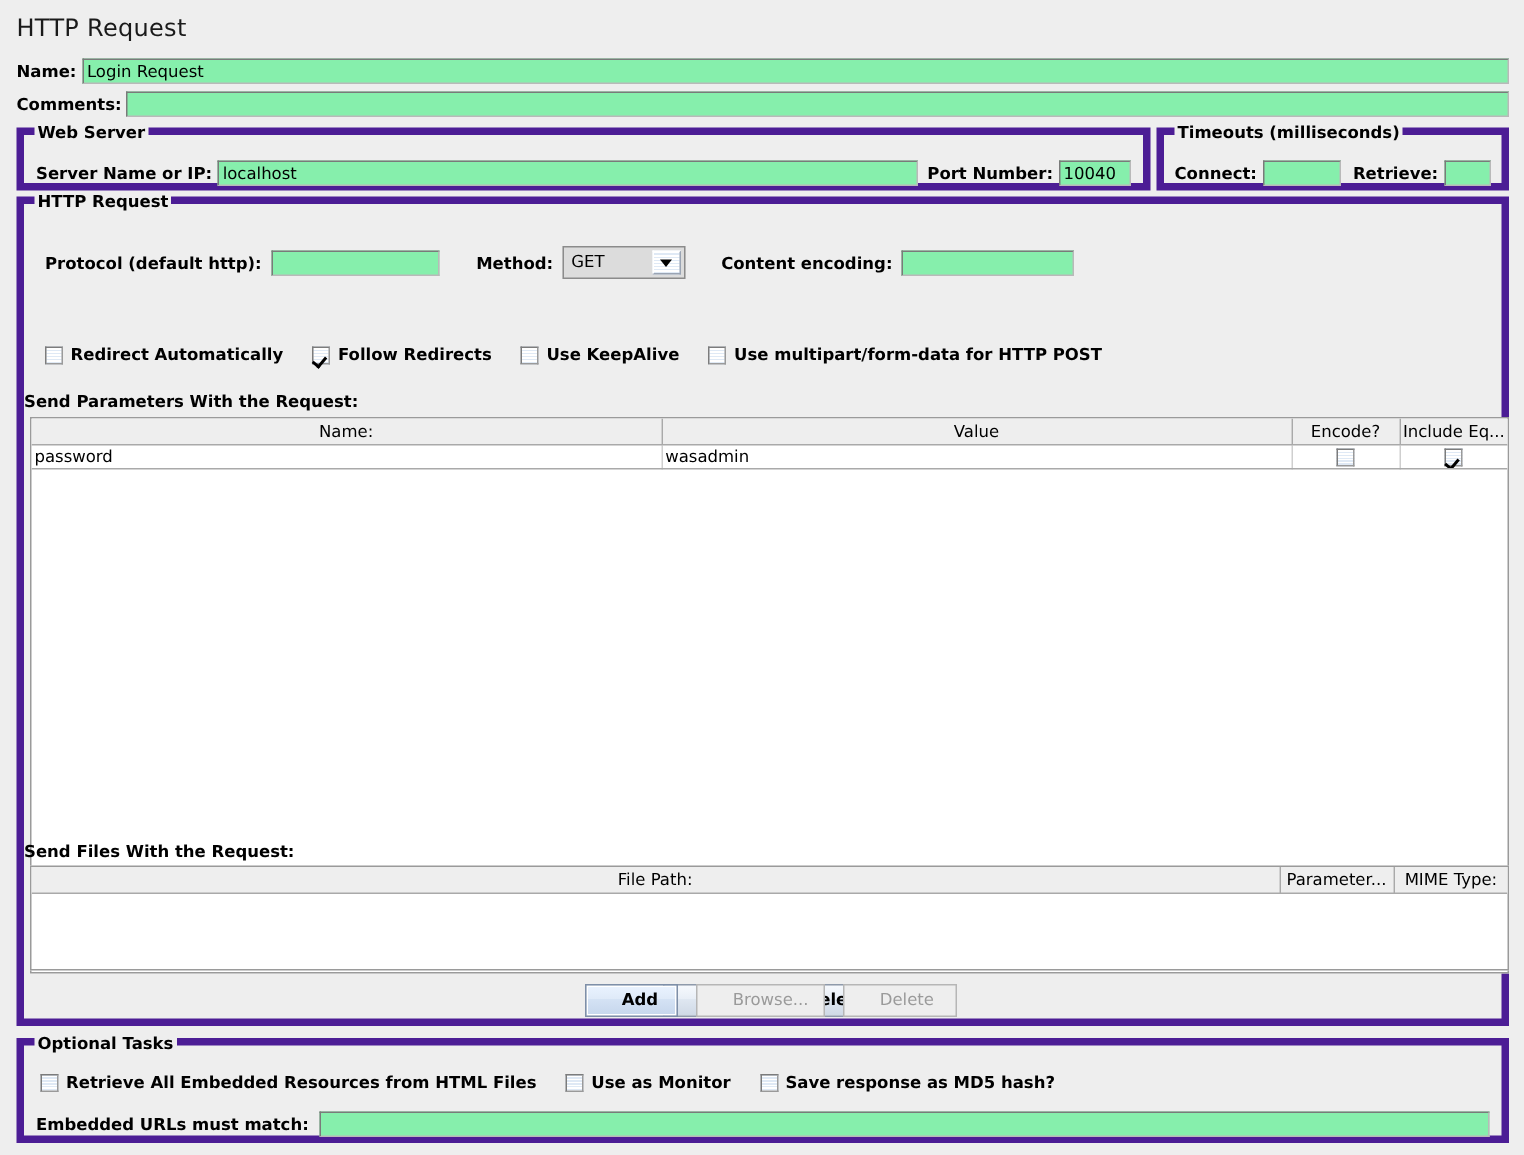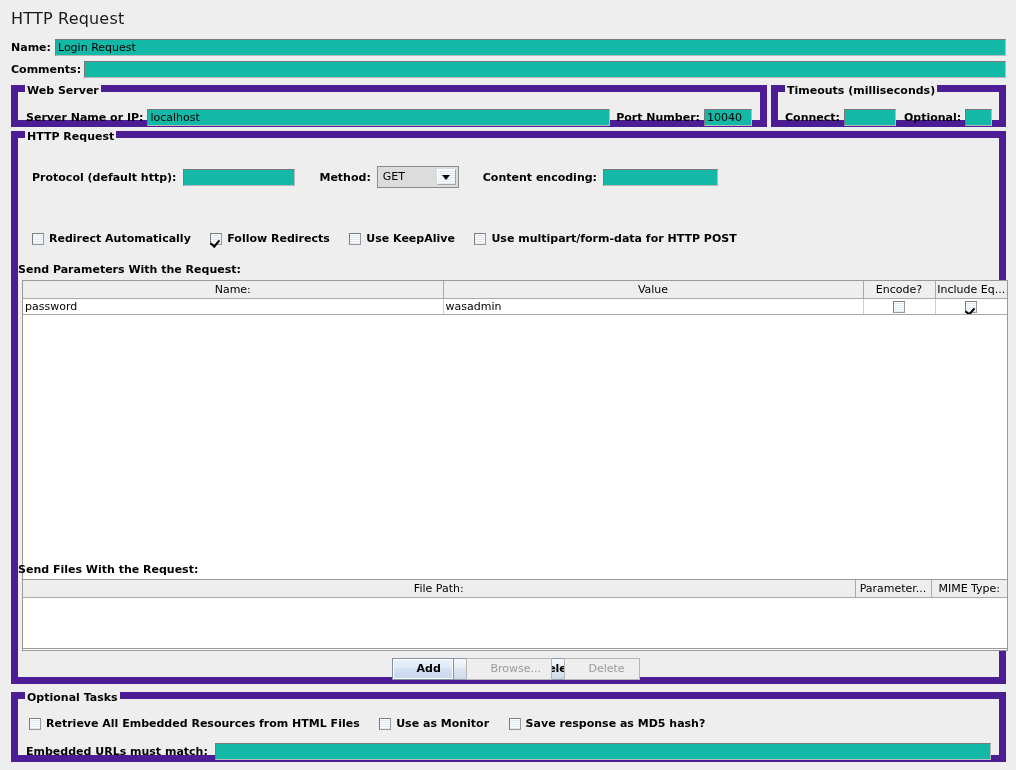--- a/index.html
+++ b/index.html
@@ -32,38 +32,38 @@
   .title {
     font-size: 16px;
     font-weight: normal;
     color: #1a1a1a;
     position: absolute;
     left: 11px;
     top: 9px;
     letter-spacing: .2px;
   }
   .tf {
-    background: #14b8a6;
+    background: #86efac;
     border: 1px solid #7a7a7a;
     border-right-color: #b9b9b9;
     border-bottom-color: #b9b9b9;
     box-sizing: border-box;
     height: 17px;
     line-height: 15px;
     font-size: 11px;
     font-family: "DejaVu Sans", "Liberation Sans", sans-serif;
     color: #000;
     padding: 0 2px;
     display: block;
     overflow: hidden;
     white-space: nowrap;
   }
   .panelbox {
     position: absolute;
-    border: 7px solid #4c1d95;
+    border: 5px solid #4c1d95;
     box-sizing: border-box;
     background: transparent;
   }
   .panelbox > .plegend {
     position: absolute;
     top: -7px;
     left: 7px;
     background: #eeeeee;
     padding: 0 2px;
     font-weight: bold;
@@ -243,21 +243,21 @@
       <span class="lbl" style="margin-left:6px;">Port Number:</span>
       <span class="tf" style="width:48px;margin-left:4px;">10040</span>
     </div>
   </div>
 
   <div class="panelbox" style="left:771px;top:85px;width:235px;height:42px;">
     <div class="plegend">Timeouts (milliseconds)</div>
     <div style="position:absolute;left:7px;top:17px;right:7px;display:flex;align-items:center;">
       <span class="lbl">Connect:</span>
       <span class="tf" style="width:52px;margin-left:4px;"></span>
-      <span class="lbl" style="margin-left:8px;">Optional:</span>
+      <span class="lbl" style="margin-left:8px;">Retrieve:</span>
       <span class="tf" style="flex:1 1 auto;margin-left:4px;"></span>
     </div>
   </div>
 
   <div class="panelbox" style="left:11px;top:131px;width:995px;height:553px;">
     <div class="plegend">HTTP Request</div>
 
     <div style="position:absolute;left:14px;top:28px;display:flex;align-items:center;">
       <span class="lbl">Protocol (default http):</span>
       <span class="tf" style="width:112px;margin-left:7px;"></span>

